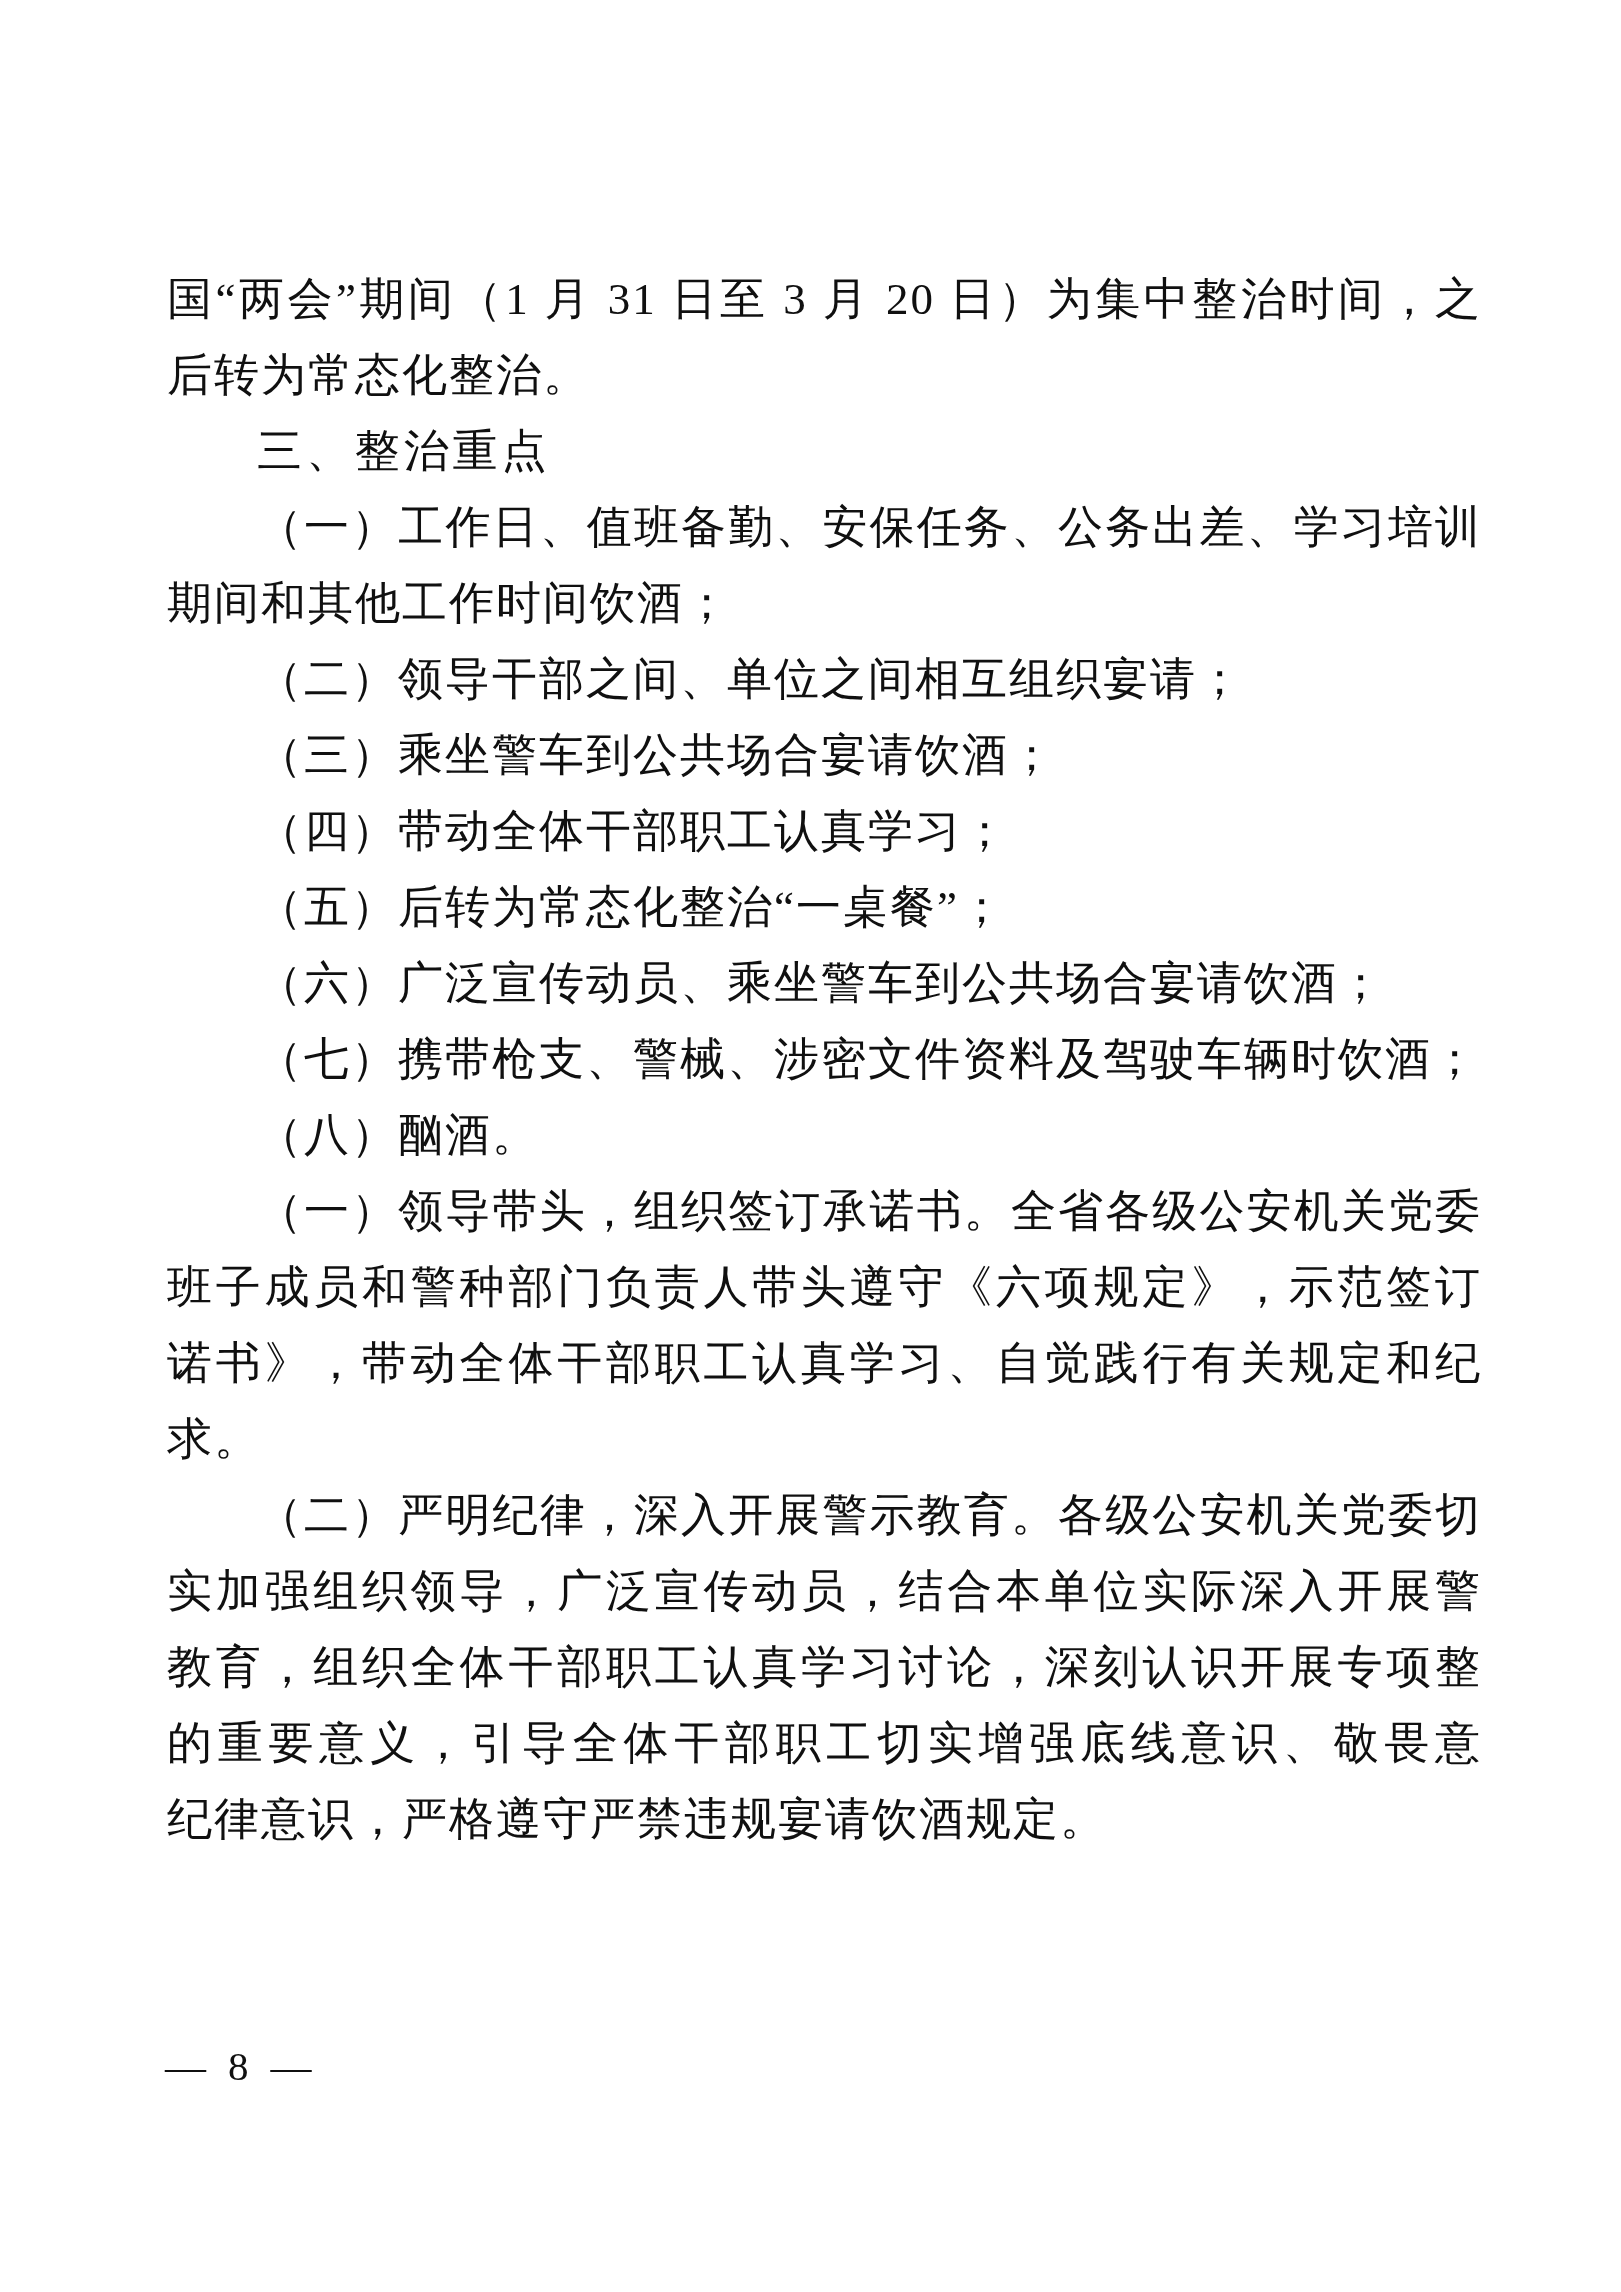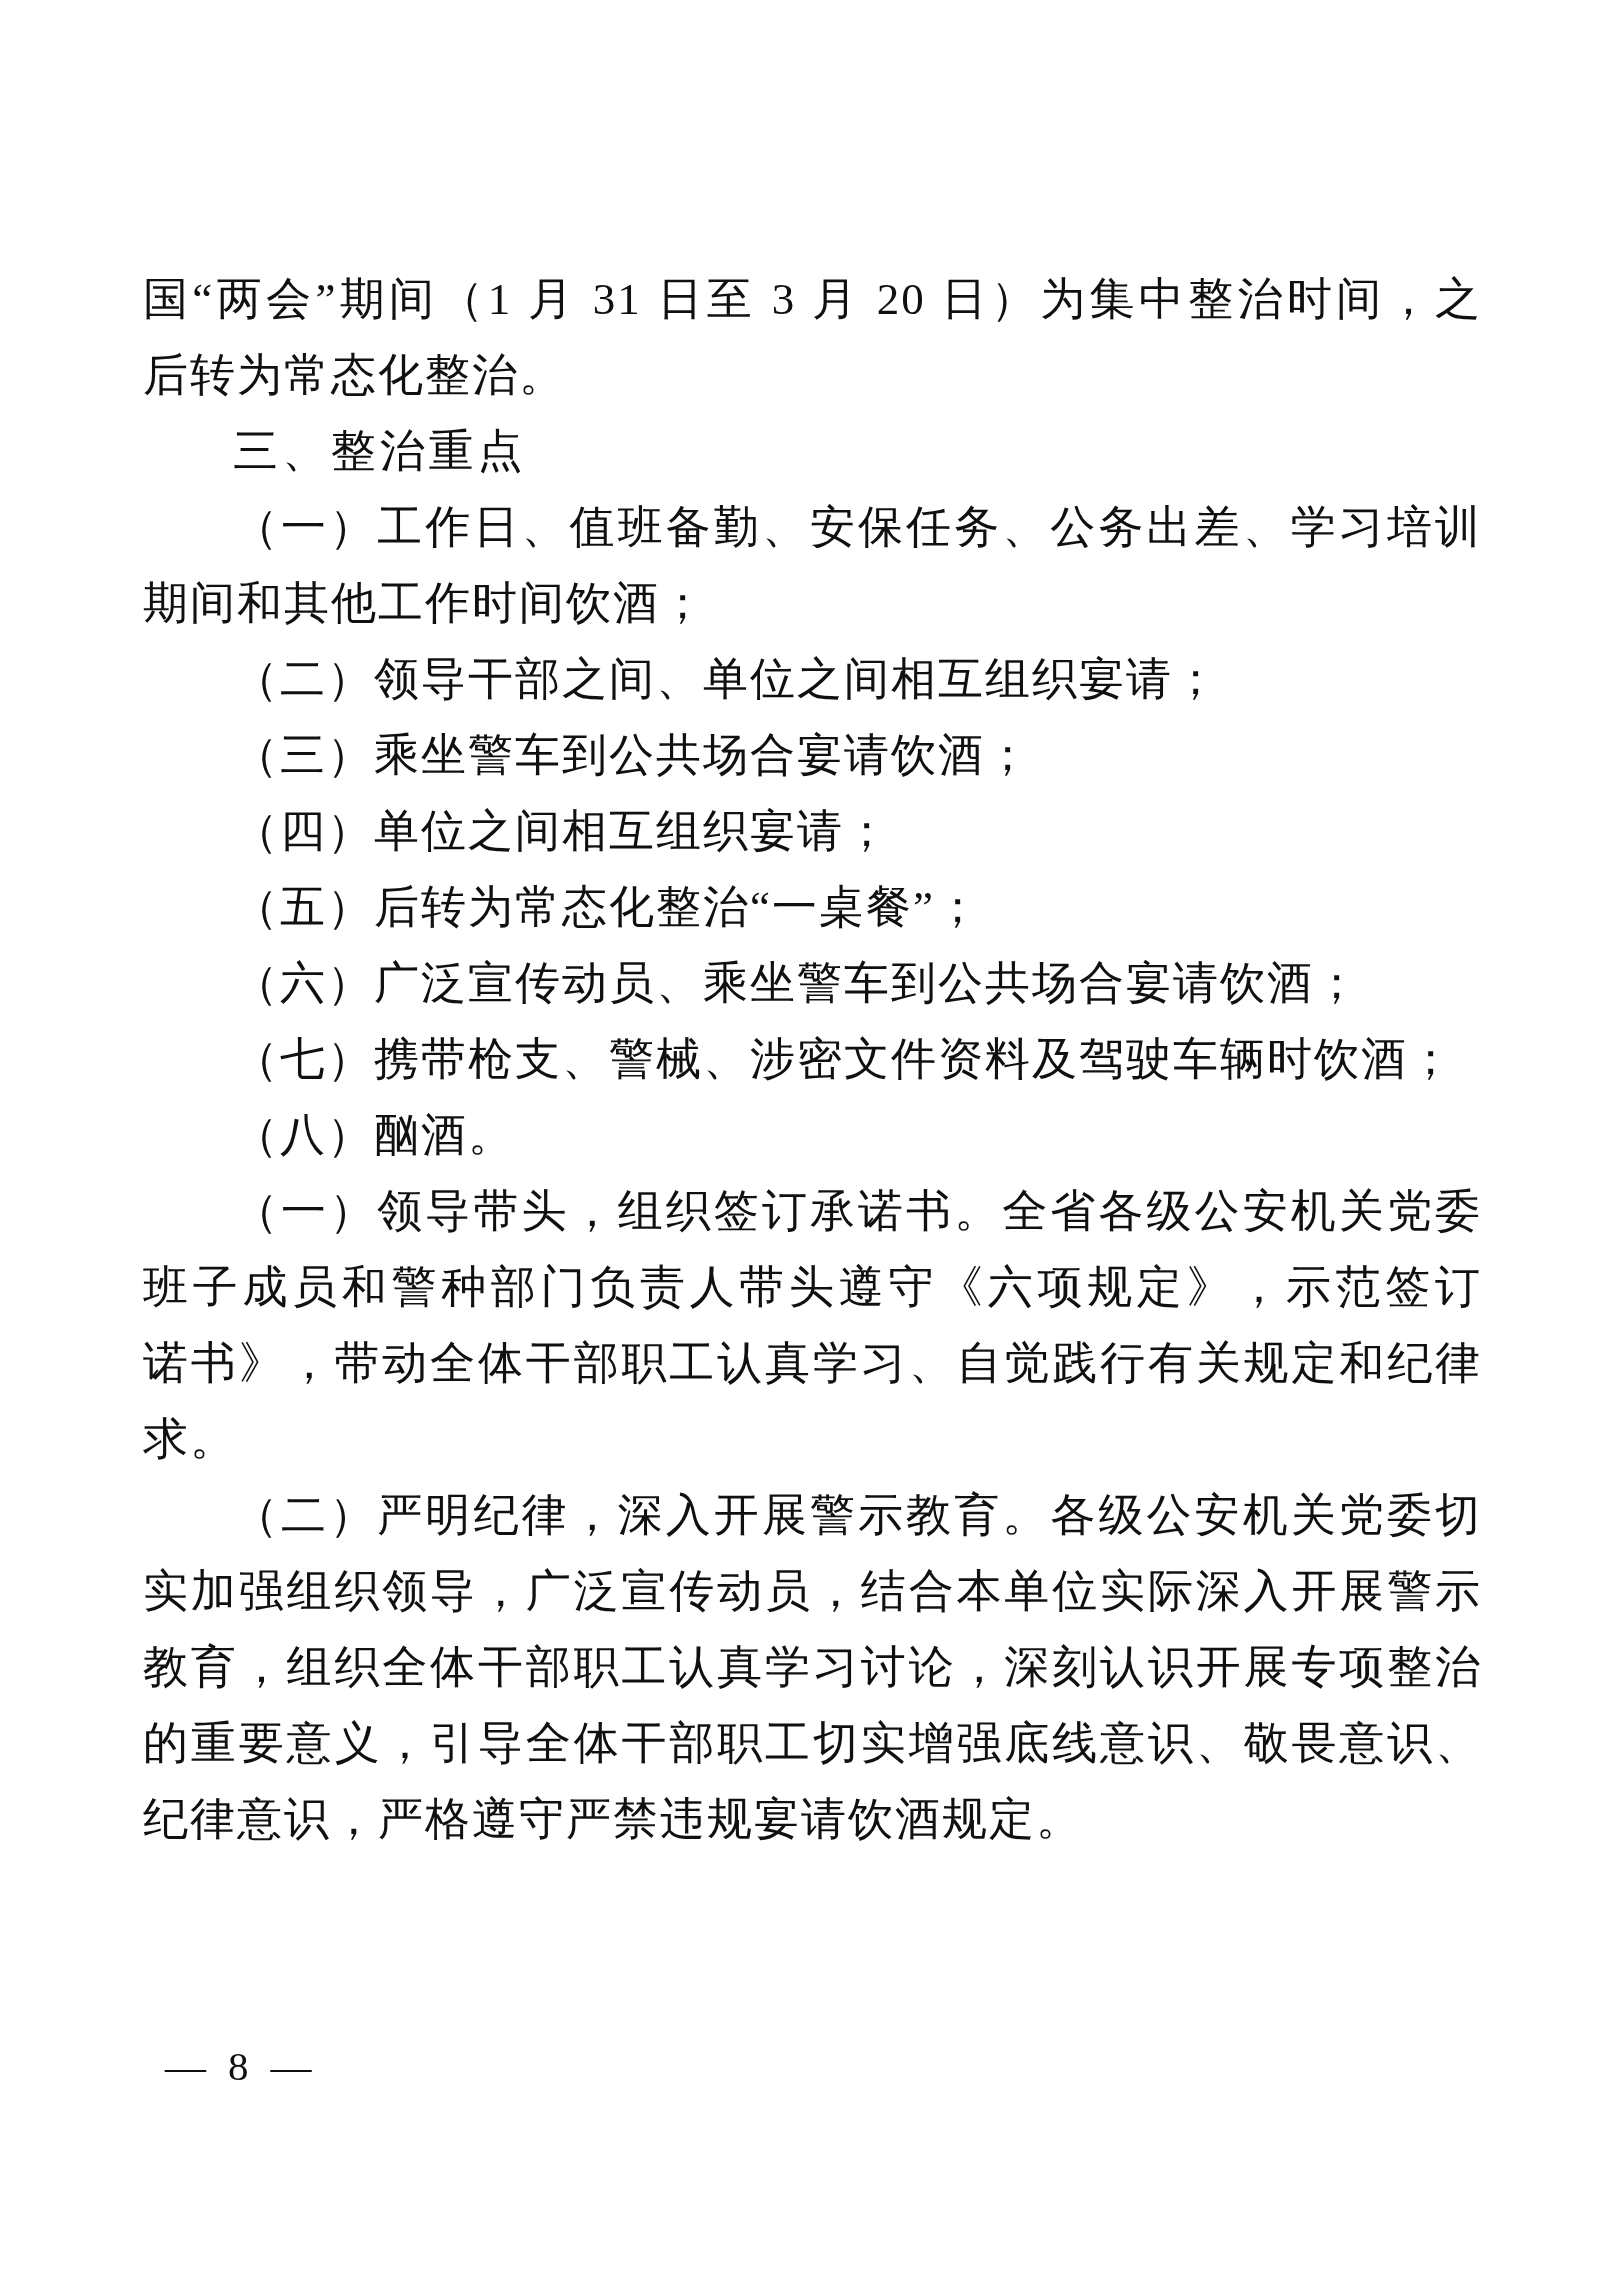--- a/index.html
+++ b/index.html
@@ -21,20 +21,21 @@
     left: 143px;
     top: 261px;
     width: 1339px;
   }
   .line {
     height: 76px;
     line-height: 76px;
     font-size: 45px;
     letter-spacing: 2px;
     white-space: nowrap;
+    margin-left: 24px;
   }
   .line.indent {
     padding-left: 90px;
   }
   .line.full {
     white-space: normal;
     text-align: justify;
     text-align-last: justify;
     overflow: hidden;
   }
@@ -62,21 +63,21 @@
 
 <div class="page">
   <div class="content">
       <div class="line full"><span class="seg">国“两会”期间（1 月 31 日至 3 月 20 日）为集中整治时间，之</span></div>
       <div class="line"><span class="seg">后转为常态化整治。</span></div>
       <div class="line heading indent"><span class="seg bold">三、整治重点</span></div>
       <div class="line indent full"><span class="seg">（一）工作日、值班备勤、安保任务、公务出差、学习培训</span></div>
       <div class="line"><span class="seg">期间和其他工作时间饮酒；</span></div>
       <div class="line indent"><span class="seg">（二）领导干部之间、单位之间相互组织宴请；</span></div>
       <div class="line indent"><span class="seg">（三）乘坐警车到公共场合宴请饮酒；</span></div>
-      <div class="line indent"><span class="seg">（四）单位之间相互组织宴请；</span></div>
+      <div class="line indent"><span class="seg">（四）带动全体干部职工认真学习；</span></div>
       <div class="line indent"><span class="seg">（五）后转为常态化整治“一桌餐”；</span></div>
       <div class="line indent"><span class="seg">（六）广泛宣传动员、乘坐警车到公共场合宴请饮酒；</span></div>
       <div class="line indent"><span class="seg">（七）携带枪支、警械、涉密文件资料及驾驶车辆时饮酒；</span></div>
       <div class="line indent"><span class="seg">（八）酗酒。</span></div>
       <div class="line indent full"><span class="seg bold">（一）领导带头，组织签订承诺书。</span><span class="seg">全省各级公安机关党委</span></div>
       <div class="line full"><span class="seg">班子成员和警种部门负责人带头遵守《六项规定》，示范签订《承</span></div>
       <div class="line full"><span class="seg">诺书》，带动全体干部职工认真学习、自觉践行有关规定和纪律要</span></div>
       <div class="line"><span class="seg">求。</span></div>
       <div class="line indent full"><span class="seg bold">（二）严明纪律，深入开展警示教育。</span><span class="seg">各级公安机关党委切</span></div>
       <div class="line full"><span class="seg">实加强组织领导，广泛宣传动员，结合本单位实际深入开展警示</span></div>

